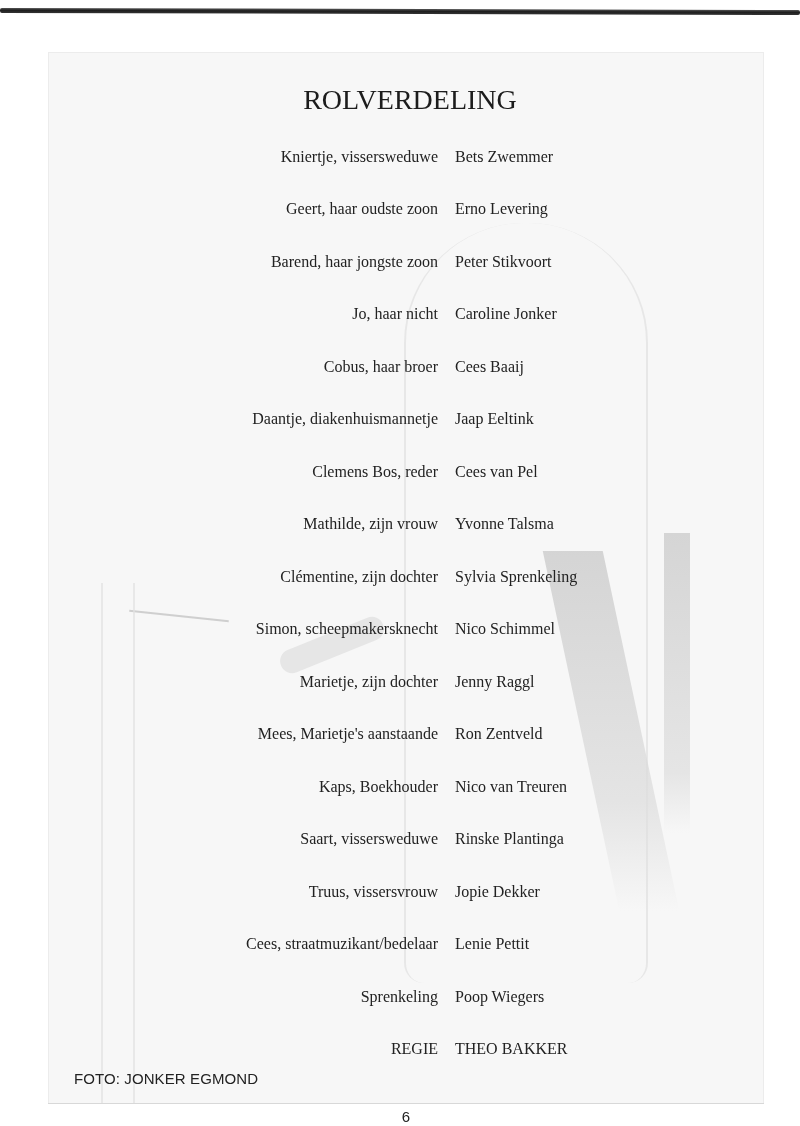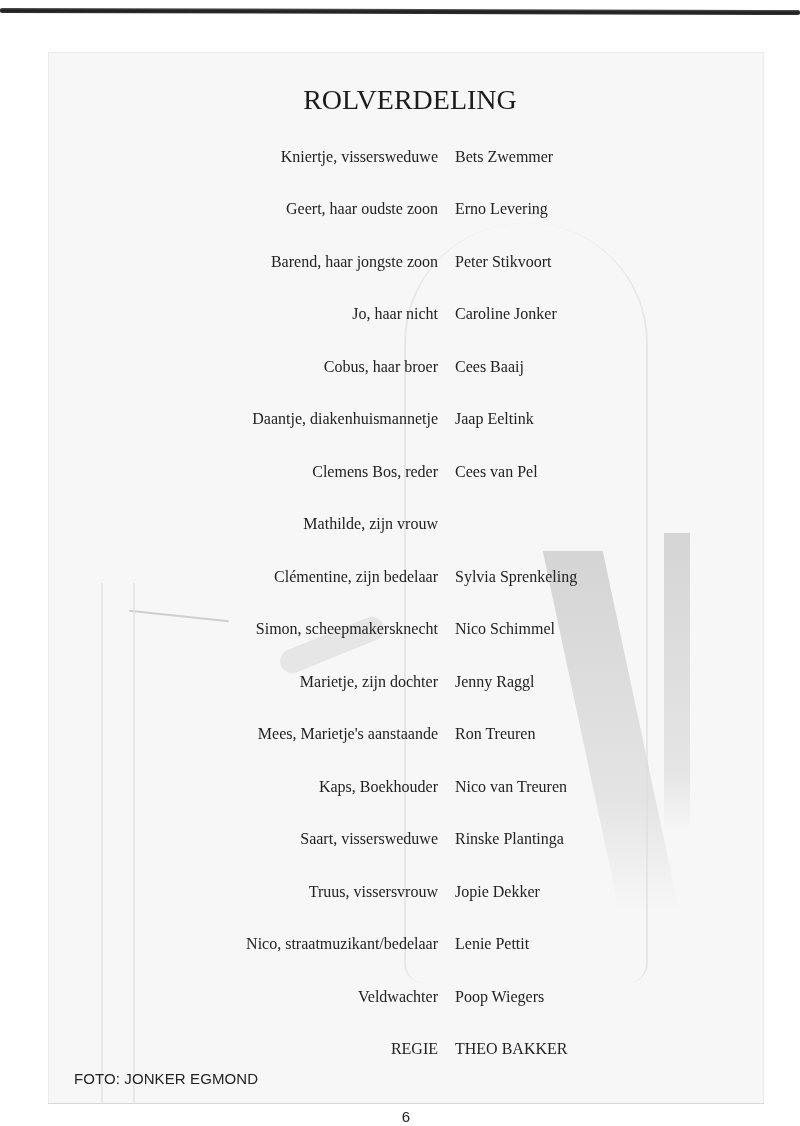--- a/index.html
+++ b/index.html
@@ -201,55 +201,56 @@
   <div class="cast-row" style="top:262px;">
     <span class="cast-role">Daantje, diakenhuismannetje</span>
     <span class="cast-actor">Jaap Eeltink</span>
   </div>
   <div class="cast-row" style="top:315px;">
     <span class="cast-role">Clemens Bos, reder</span>
     <span class="cast-actor">Cees van Pel</span>
   </div>
   <div class="cast-row" style="top:367px;">
     <span class="cast-role">Mathilde, zijn vrouw</span>
+    <span class="cast-actor">Yvonne Talsma</span>
   </div>
   <div class="cast-row" style="top:420px;">
-    <span class="cast-role">Clémentine, zijn bedelaar</span>
+    <span class="cast-role">Clémentine, zijn dochter</span>
     <span class="cast-actor">Sylvia Sprenkeling</span>
   </div>
   <div class="cast-row" style="top:472px;">
     <span class="cast-role">Simon, scheepmakersknecht</span>
     <span class="cast-actor">Nico Schimmel</span>
   </div>
   <div class="cast-row" style="top:525px;">
     <span class="cast-role">Marietje, zijn dochter</span>
     <span class="cast-actor">Jenny Raggl</span>
   </div>
   <div class="cast-row" style="top:577px;">
     <span class="cast-role">Mees, Marietje's aanstaande</span>
-    <span class="cast-actor">Ron Treuren</span>
+    <span class="cast-actor">Ron Zentveld</span>
   </div>
   <div class="cast-row" style="top:630px;">
     <span class="cast-role">Kaps, Boekhouder</span>
     <span class="cast-actor">Nico van Treuren</span>
   </div>
   <div class="cast-row" style="top:682px;">
     <span class="cast-role">Saart, vissersweduwe</span>
     <span class="cast-actor">Rinske Plantinga</span>
   </div>
   <div class="cast-row" style="top:735px;">
     <span class="cast-role">Truus, vissersvrouw</span>
     <span class="cast-actor">Jopie Dekker</span>
   </div>
   <div class="cast-row" style="top:787px;">
-    <span class="cast-role">Nico, straatmuzikant/bedelaar</span>
+    <span class="cast-role">Cees, straatmuzikant/bedelaar</span>
     <span class="cast-actor">Lenie Pettit</span>
   </div>
   <div class="cast-row" style="top:840px;">
-    <span class="cast-role">Veldwachter</span>
+    <span class="cast-role">Sprenkeling</span>
     <span class="cast-actor">Poop Wiegers</span>
   </div>
   <div class="cast-row" style="top:892px;">
     <span class="cast-role">REGIE</span>
     <span class="cast-actor">THEO BAKKER</span>
   </div>
 </div>
 
 <div class="credit">FOTO: JONKER EGMOND</div>
 <div class="bottom-line"></div>

